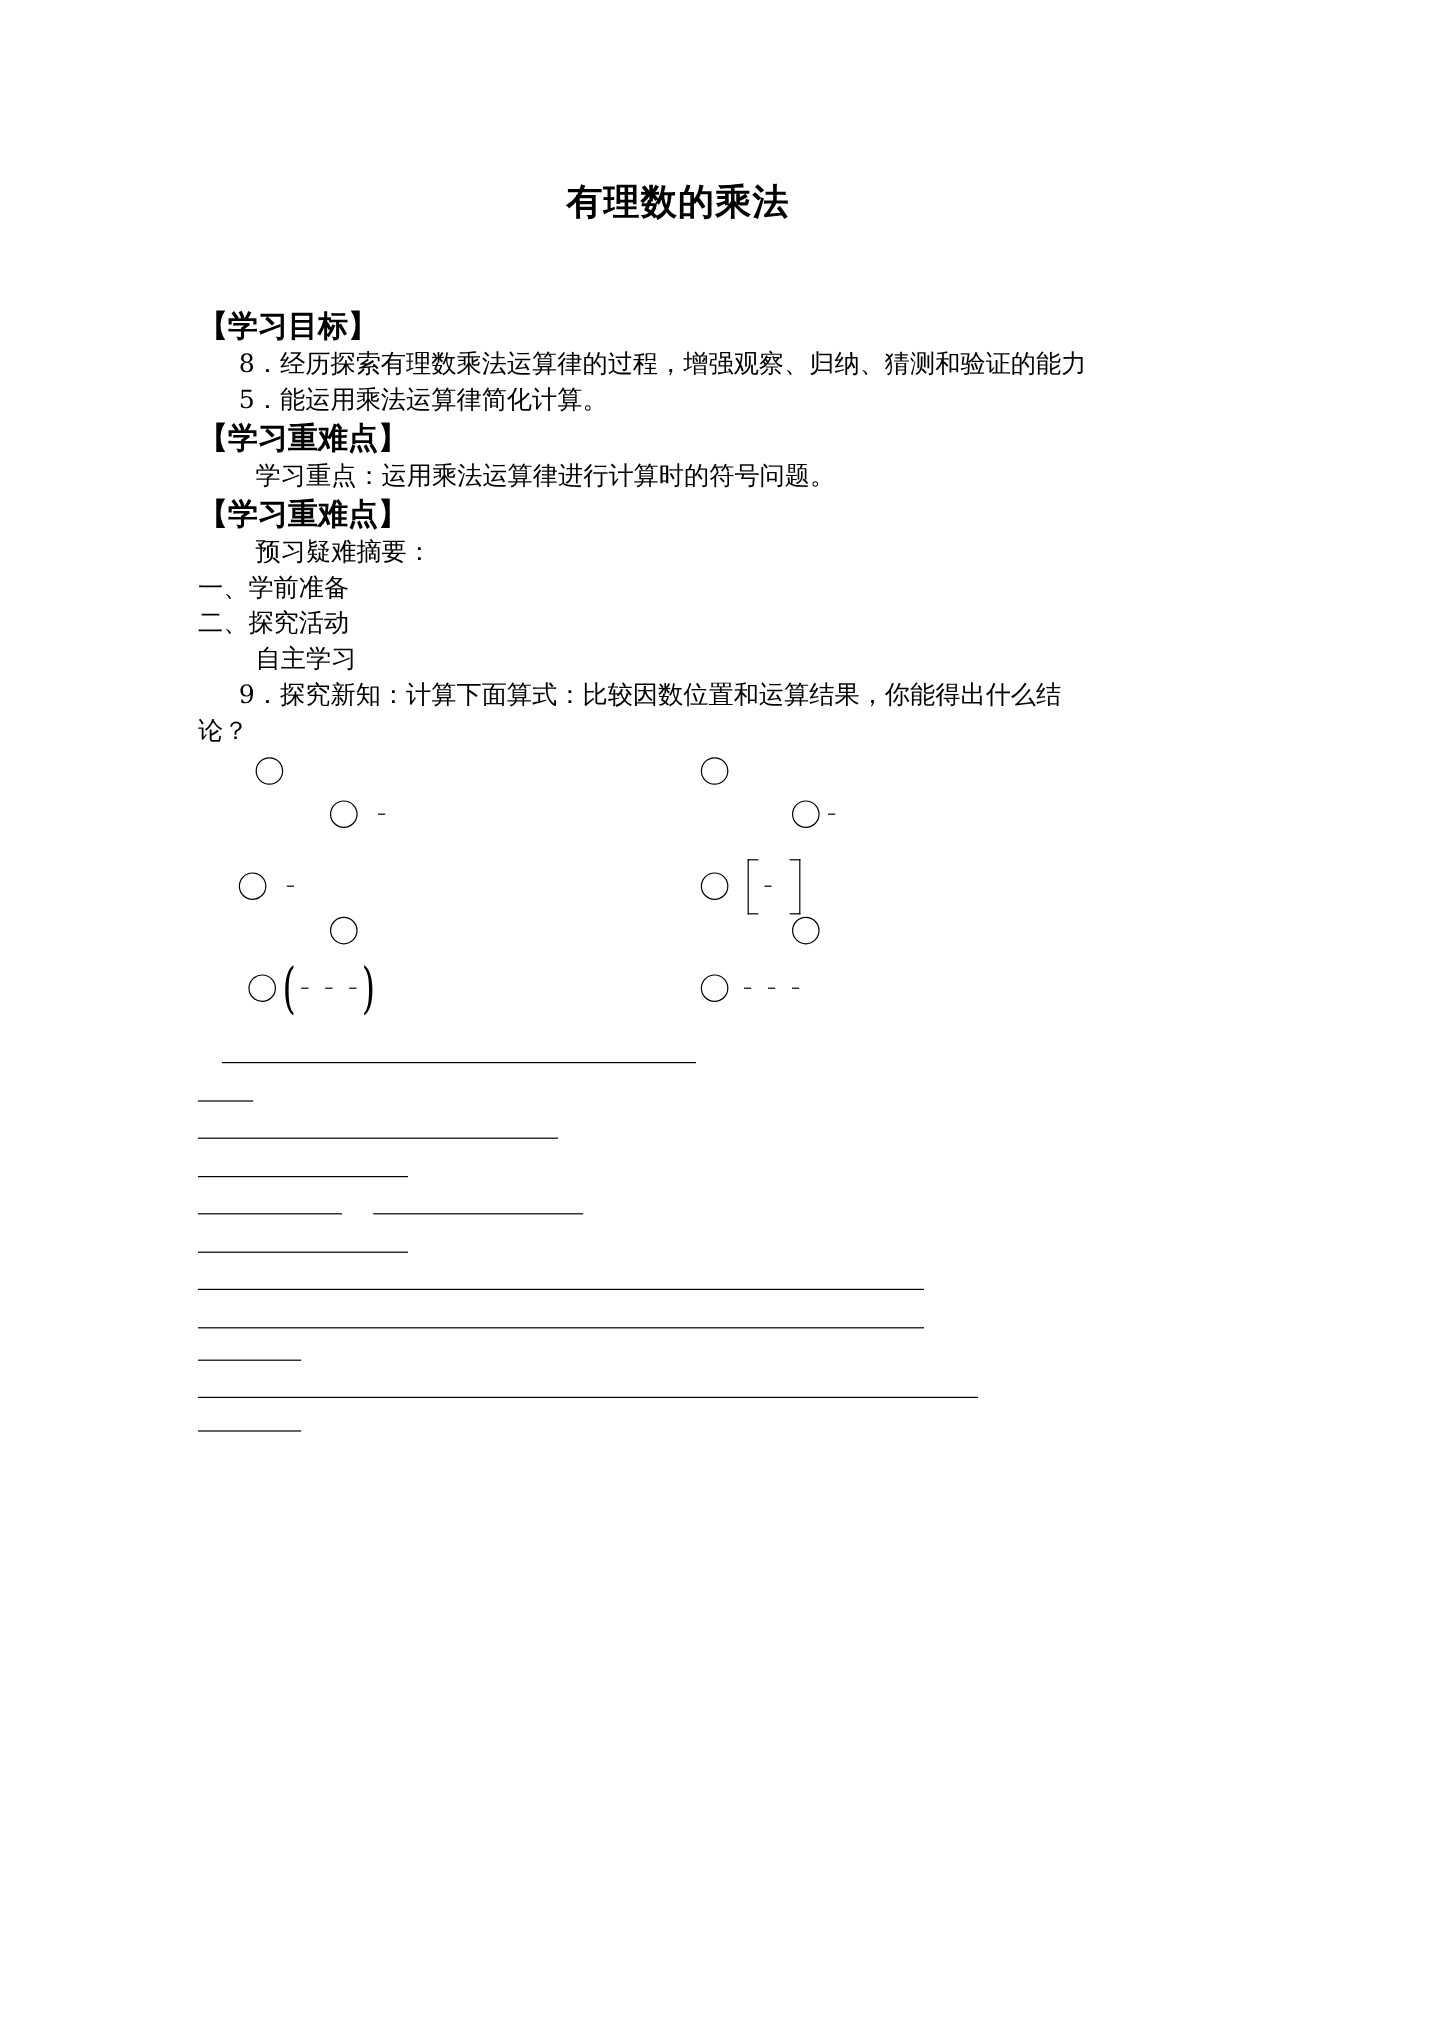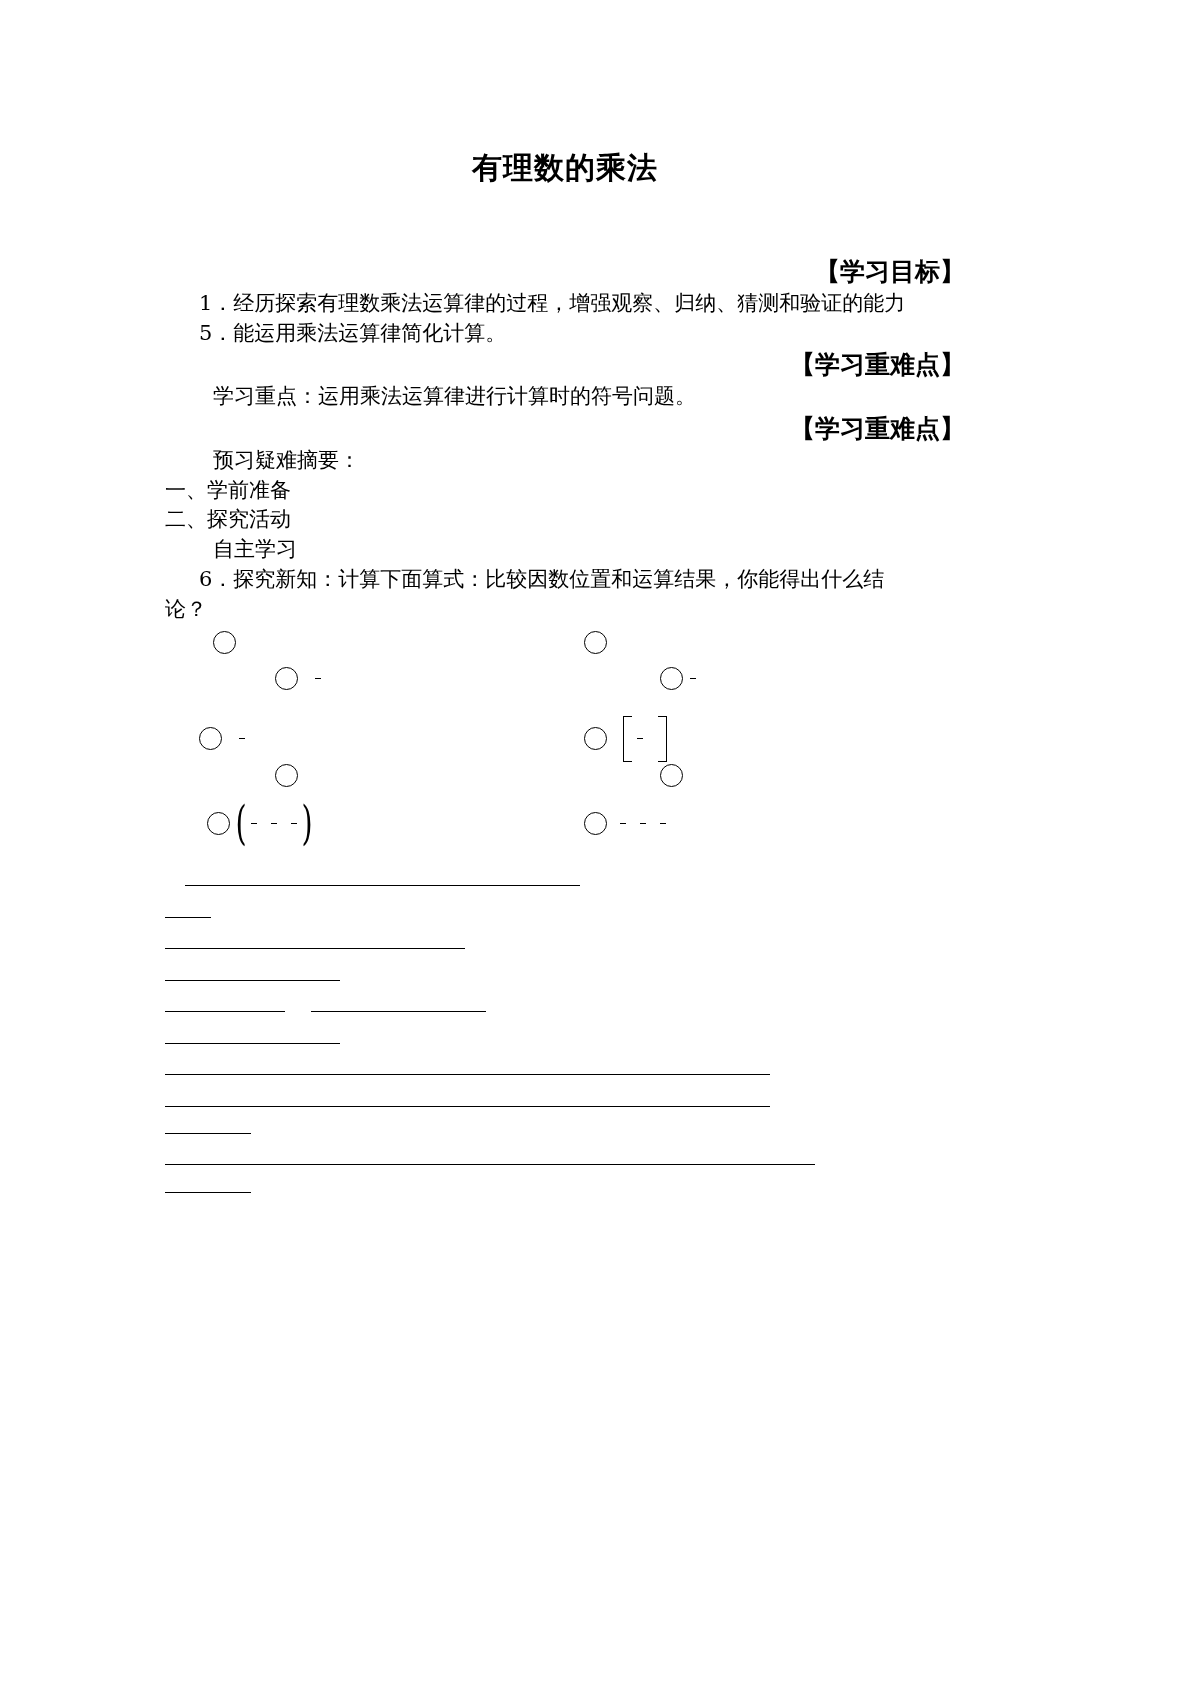--- a/index.html
+++ b/index.html
@@ -35,21 +35,20 @@
     font-family: Liberation Mono, monospace;
   }
   .spacer-after-title { height: 66px; }
 
   .sec-head {
     font-size: 25px;
     font-weight: bold;
     line-height: 1.35;
     margin: 0;
     letter-spacing: 0px;
-    text-align: right;
   }
   .body-line {
     font-size: 21px;
     line-height: 1.42;
     margin: 0;
     white-space: pre-wrap;
   }
   .indent1 { padding-left: 34px; }
   .indent2 { padding-left: 48px; }
   .indent-half { padding-left: 20px; }
@@ -137,32 +136,32 @@
 </head>
 <body>
 
 <div class="page">
   <div class="content">
 
     <h1 class="doc-title">有理数的乘法</h1>
     <div class="spacer-after-title"></div>
 
     <div class="sec-head">【学习目标】</div>
-    <div class="body-line indent1">1．经历探索有理数乘法运算律的过程，增强观察、归纳、猜测和验证的能力</div>
+    <div class="body-line indent1">8．经历探索有理数乘法运算律的过程，增强观察、归纳、猜测和验证的能力</div>
     <div class="body-line indent1">5．能运用乘法运算律简化计算。</div>
 
     <div class="sec-head">【学习重难点】</div>
     <div class="body-line indent2">学习重点：运用乘法运算律进行计算时的符号问题。</div>
 
     <div class="sec-head">【学习重难点】</div>
     <div class="body-line indent2">预习疑难摘要：</div>
     <div class="body-line">一、学前准备</div>
     <div class="body-line">二、探究活动</div>
     <div class="body-line indent2">自主学习</div>
-    <div class="body-line indent1">6．探究新知：计算下面算式：比较因数位置和运算结果，你能得出什么结</div>
+    <div class="body-line indent1">9．探究新知：计算下面算式：比较因数位置和运算结果，你能得出什么结</div>
     <div class="body-line">论？</div>
 
     <div class="math-row" style="margin-top:6px;">
       <div class="mcol-left" style="padding-left:34px;">
         <span></span>
         <span style="display:inline-block;width:14px;"></span>
         <span class="mitem">
           <span class="circnum"></span>
           <span></span>
           <span class="opx"></span>

